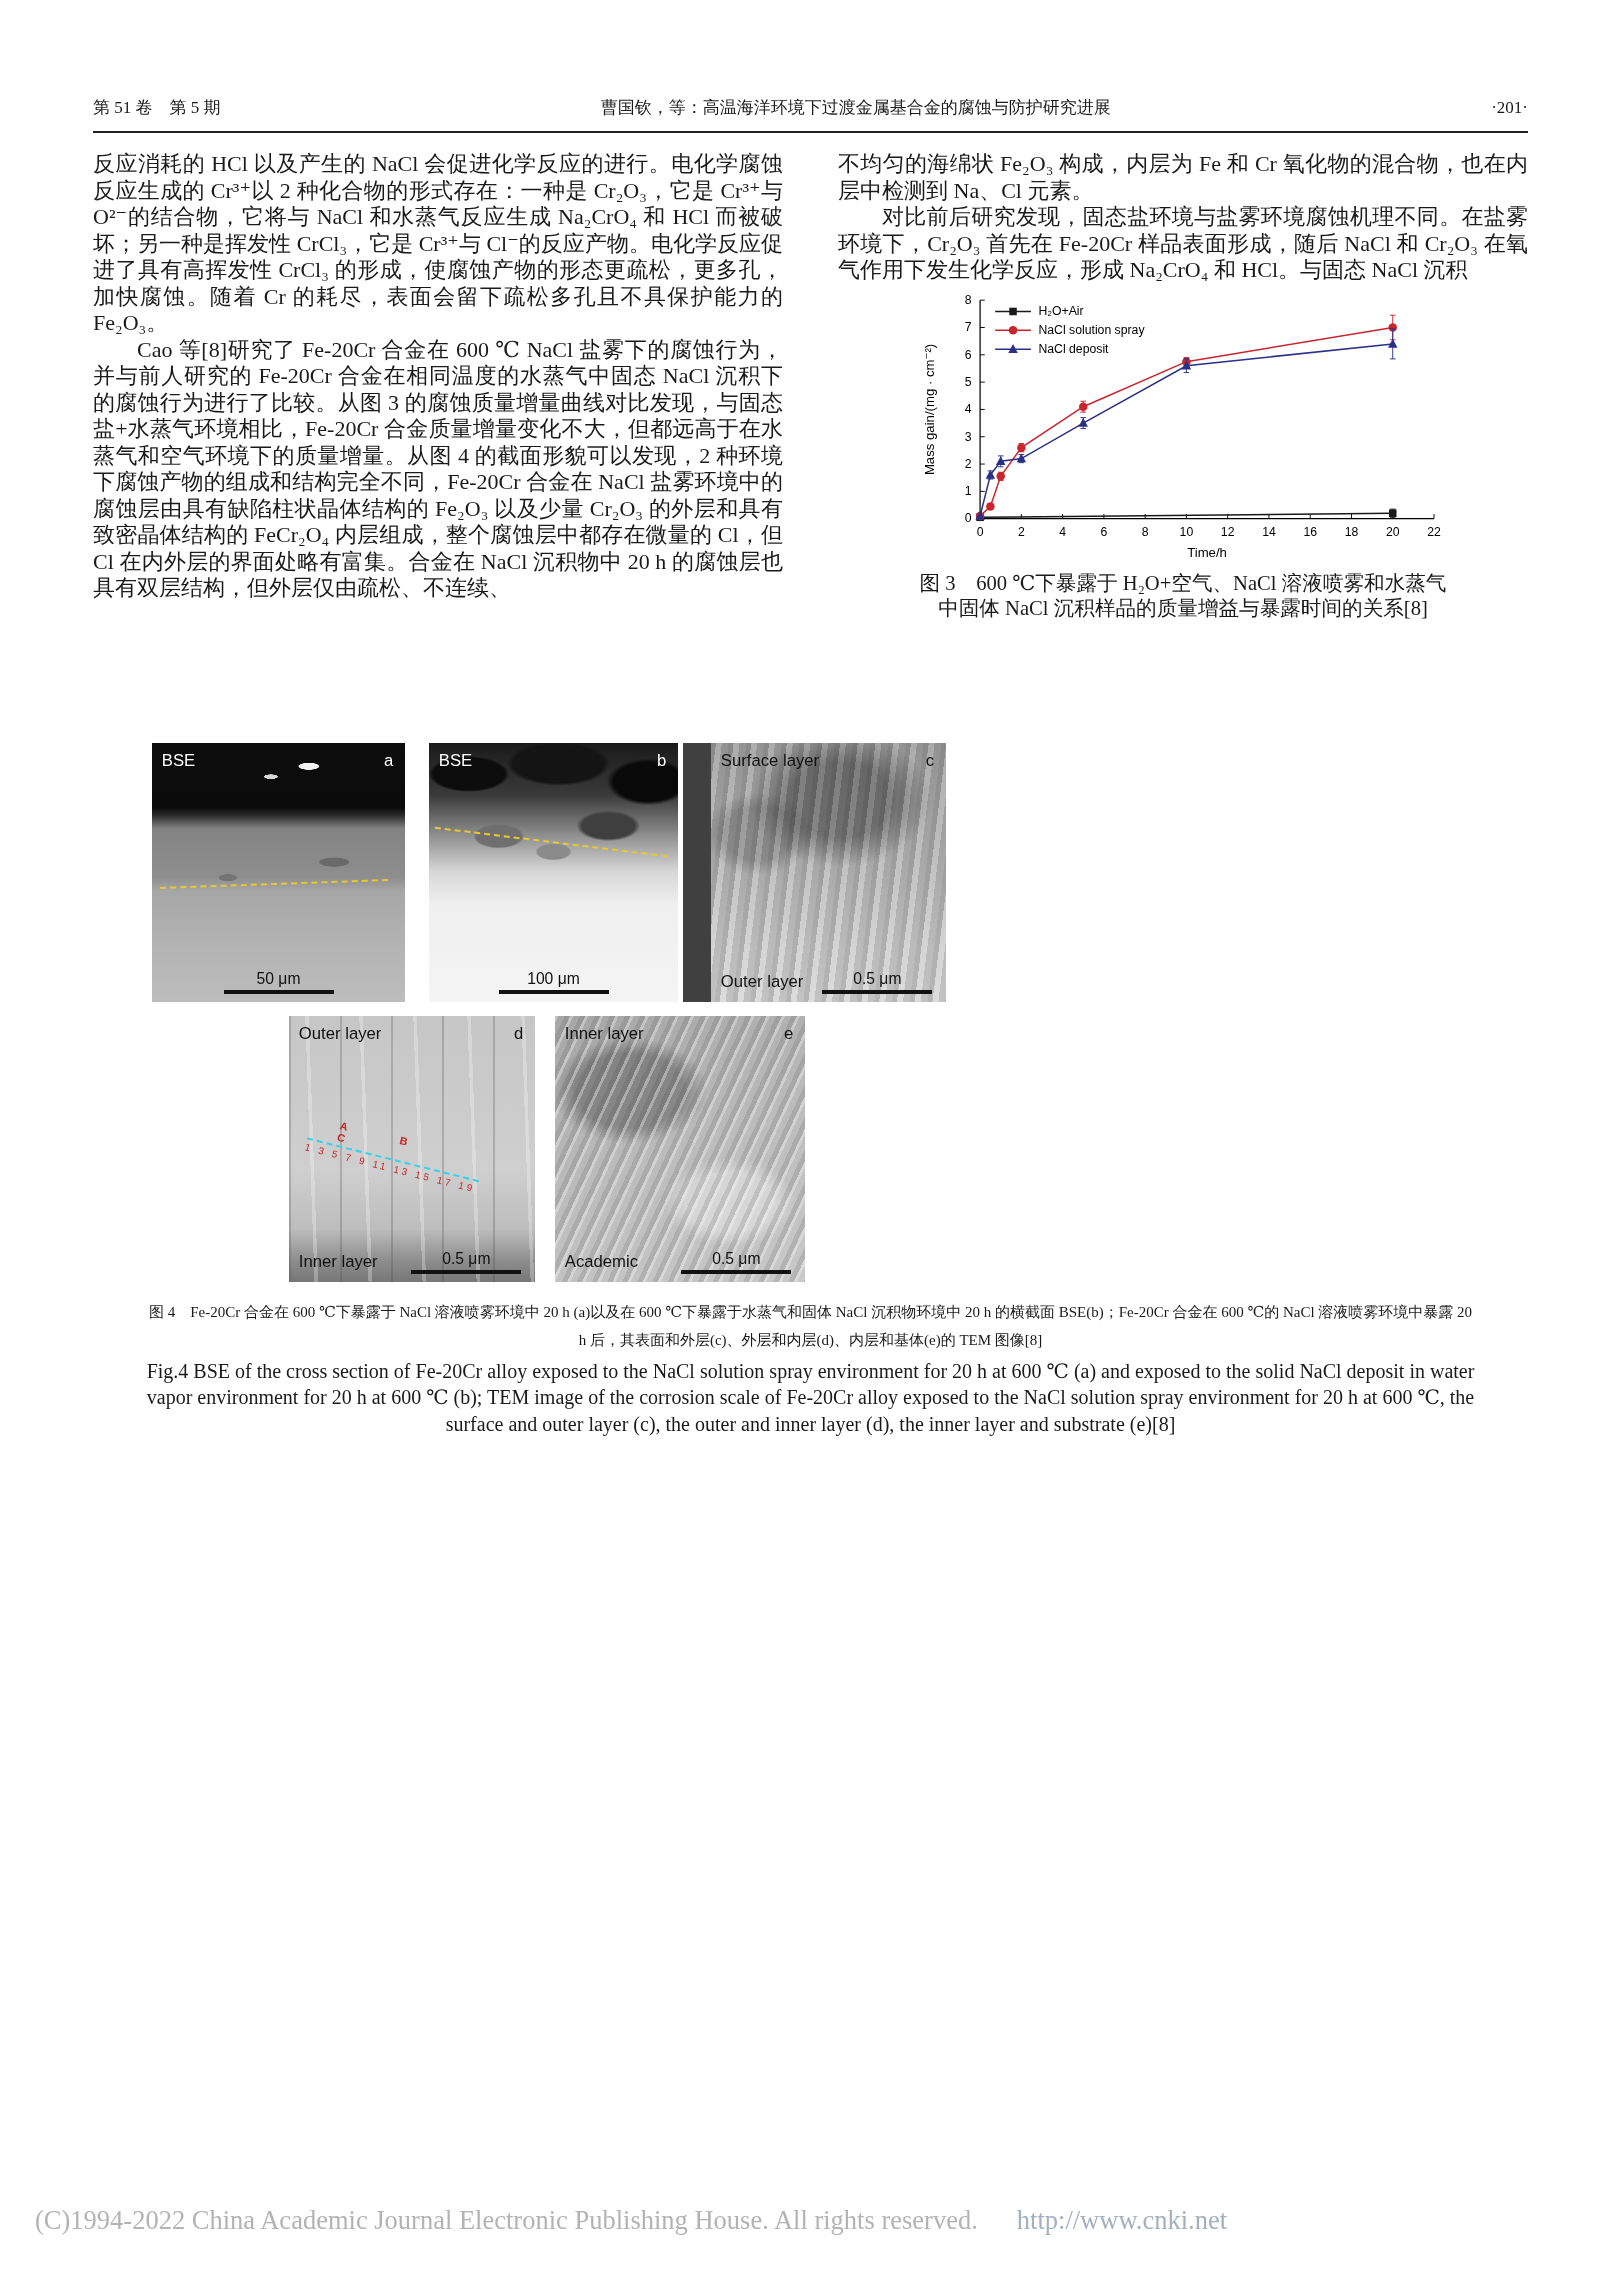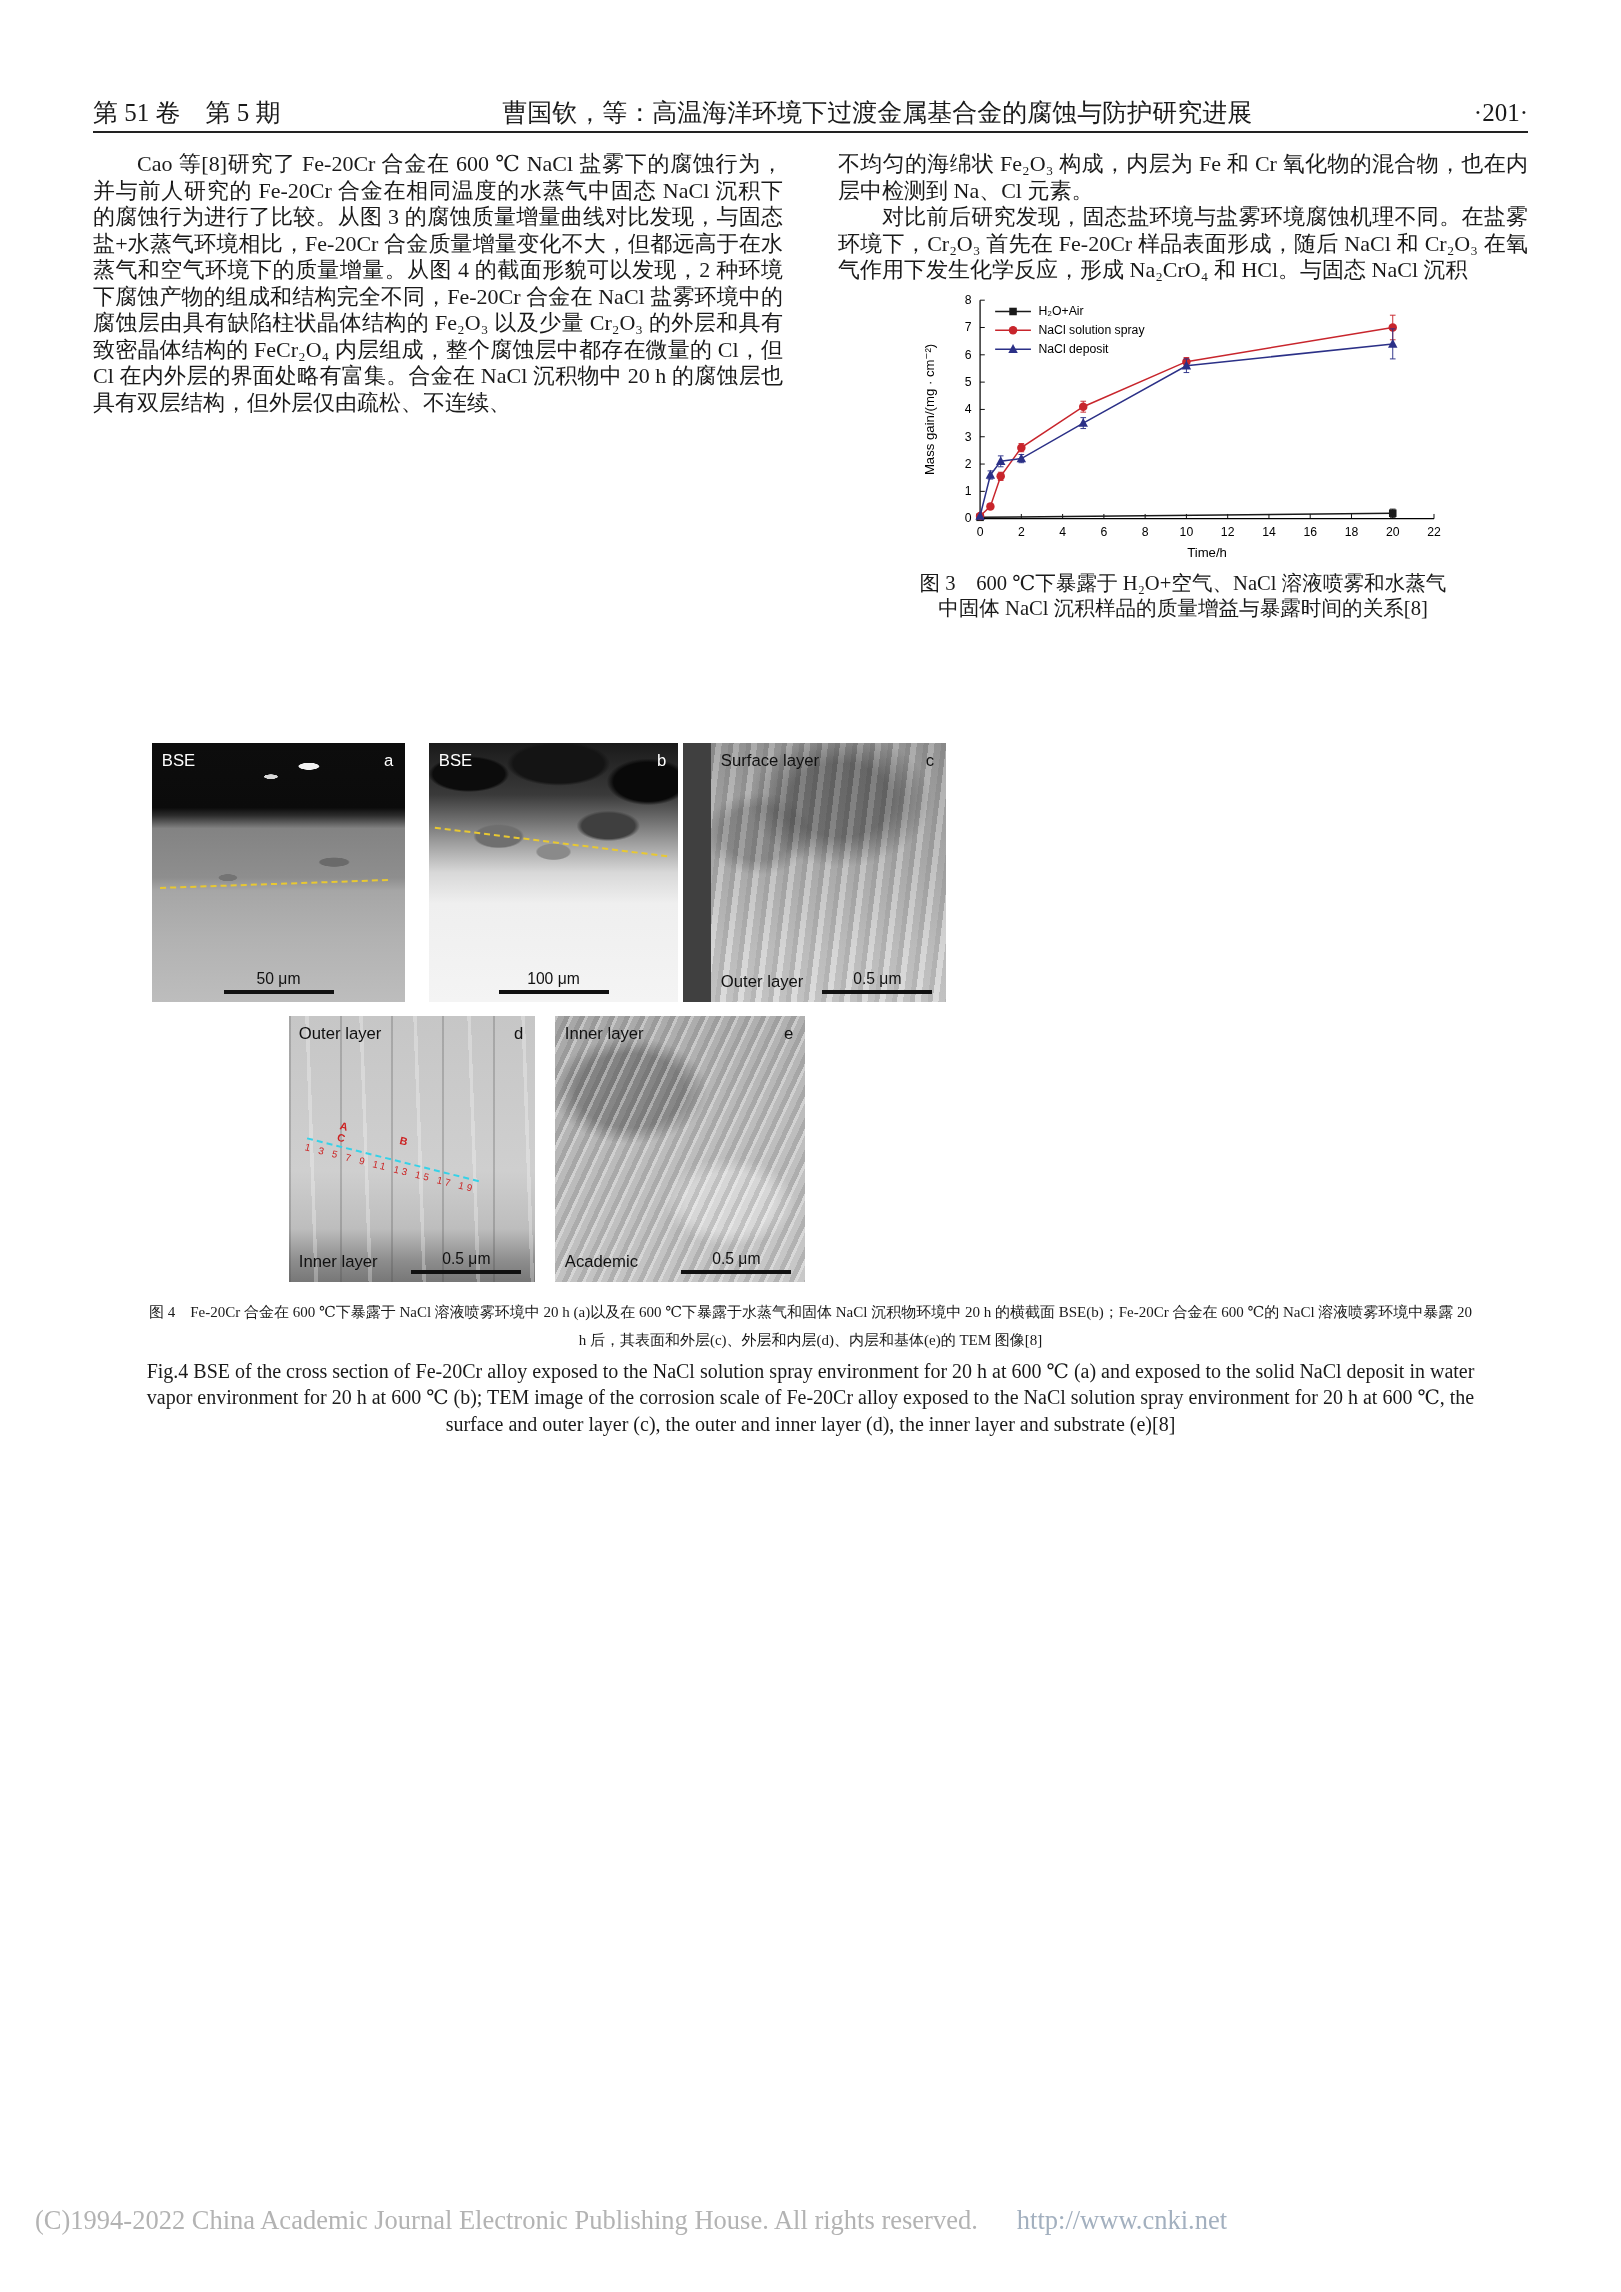--- a/index.html
+++ b/index.html
@@ -6,21 +6,21 @@
   html,body { background:#ffffff; }
   .page {
     position:relative; width:1621px; height:2293px; margin:0 auto;
     background:#ffffff; color:#1a1a1a; overflow:hidden;
     font-family:"Liberation Serif","DejaVu Serif",serif;
   }
   
   .header {
     position:absolute; top:96px; left:93px; width:1435px;
     display:flex; justify-content:flex-start; align-items:baseline;
-    font-size:25px;
+    font-size:17px;
   }
   .header .center { flex:1; text-align:center; }
   .hrule { position:absolute; top:131px; left:93px; width:1435px; border-top:2px solid #222; }
   
   .columns { position:absolute; top:151px; left:93px; width:1435px; display:flex; gap:55px; z-index:1; }
   .col { width:690px; font-size:22px; line-height:26.5px; text-align:justify; }
   .col p.indent { text-indent:2em; }
   
   .fig3 { margin-top:3.9px; text-align:center; }
   .fig3 svg { width:529px; height:275px; font-family:"Liberation Sans","DejaVu Sans",sans-serif; }
@@ -98,20 +98,21 @@
 
   <div class="header">
     <span>第 51 卷　第 5 期</span>
     <span class="center">曹国钦，等：高温海洋环境下过渡金属基合金的腐蚀与防护研究进展</span>
     <span>·201·</span>
   </div>
   <div class="hrule"></div>
 
   <div class="columns">
     <div class="col">
+      <p>反应消耗的 HCl 以及产生的 NaCl 会促进化学反应的进行。电化学腐蚀反应生成的 Cr³⁺以 2 种化合物的形式存在：一种是 Cr₂O₃，它是 Cr³⁺与 O²⁻的结合物，它将与 NaCl 和水蒸气反应生成 Na₂CrO₄ 和 HCl 而被破坏；另一种是挥发性 CrCl₃，它是 Cr³⁺与 Cl⁻的反应产物。电化学反应促进了具有高挥发性 CrCl₃ 的形成，使腐蚀产物的形态更疏松，更多孔，加快腐蚀。随着 Cr 的耗尽，表面会留下疏松多孔且不具保护能力的 Fe₂O₃。</p>
       <p class="indent">Cao 等[8]研究了 Fe-20Cr 合金在 600 ℃ NaCl 盐雾下的腐蚀行为，并与前人研究的 Fe-20Cr 合金在相同温度的水蒸气中固态 NaCl 沉积下的腐蚀行为进行了比较。从图 3 的腐蚀质量增量曲线对比发现，与固态盐+水蒸气环境相比，Fe-20Cr 合金质量增量变化不大，但都远高于在水蒸气和空气环境下的质量增量。从图 4 的截面形貌可以发现，2 种环境下腐蚀产物的组成和结构完全不同，Fe-20Cr 合金在 NaCl 盐雾环境中的腐蚀层由具有缺陷柱状晶体结构的 Fe₂O₃ 以及少量 Cr₂O₃ 的外层和具有致密晶体结构的 FeCr₂O₄ 内层组成，整个腐蚀层中都存在微量的 Cl，但 Cl 在内外层的界面处略有富集。合金在 NaCl 沉积物中 20 h 的腐蚀层也具有双层结构，但外层仅由疏松、不连续、</p>
     </div>
     <div class="col">
       <p>不均匀的海绵状 Fe₂O₃ 构成，内层为 Fe 和 Cr 氧化物的混合物，也在内层中检测到 Na、Cl 元素。</p>
       <p class="indent">对比前后研究发现，固态盐环境与盐雾环境腐蚀机理不同。在盐雾环境下，Cr₂O₃ 首先在 Fe-20Cr 样品表面形成，随后 NaCl 和 Cr₂O₃ 在氧气作用下发生化学反应，形成 Na₂CrO₄ 和 HCl。与固态 NaCl 沉积</p>
       <figure class="fig3">
         <svg viewBox="0 0 560 292" style="font-size:22.5px">
             <line x1="64" y1="14" x2="64" y2="246" stroke="#000" stroke-width="1.3"></line>
             <line x1="64" y1="246" x2="546" y2="246" stroke="#000" stroke-width="1.3"></line>
             <line x1="64" y1="246" x2="64" y2="241" stroke="#000" stroke-width="1"></line>

